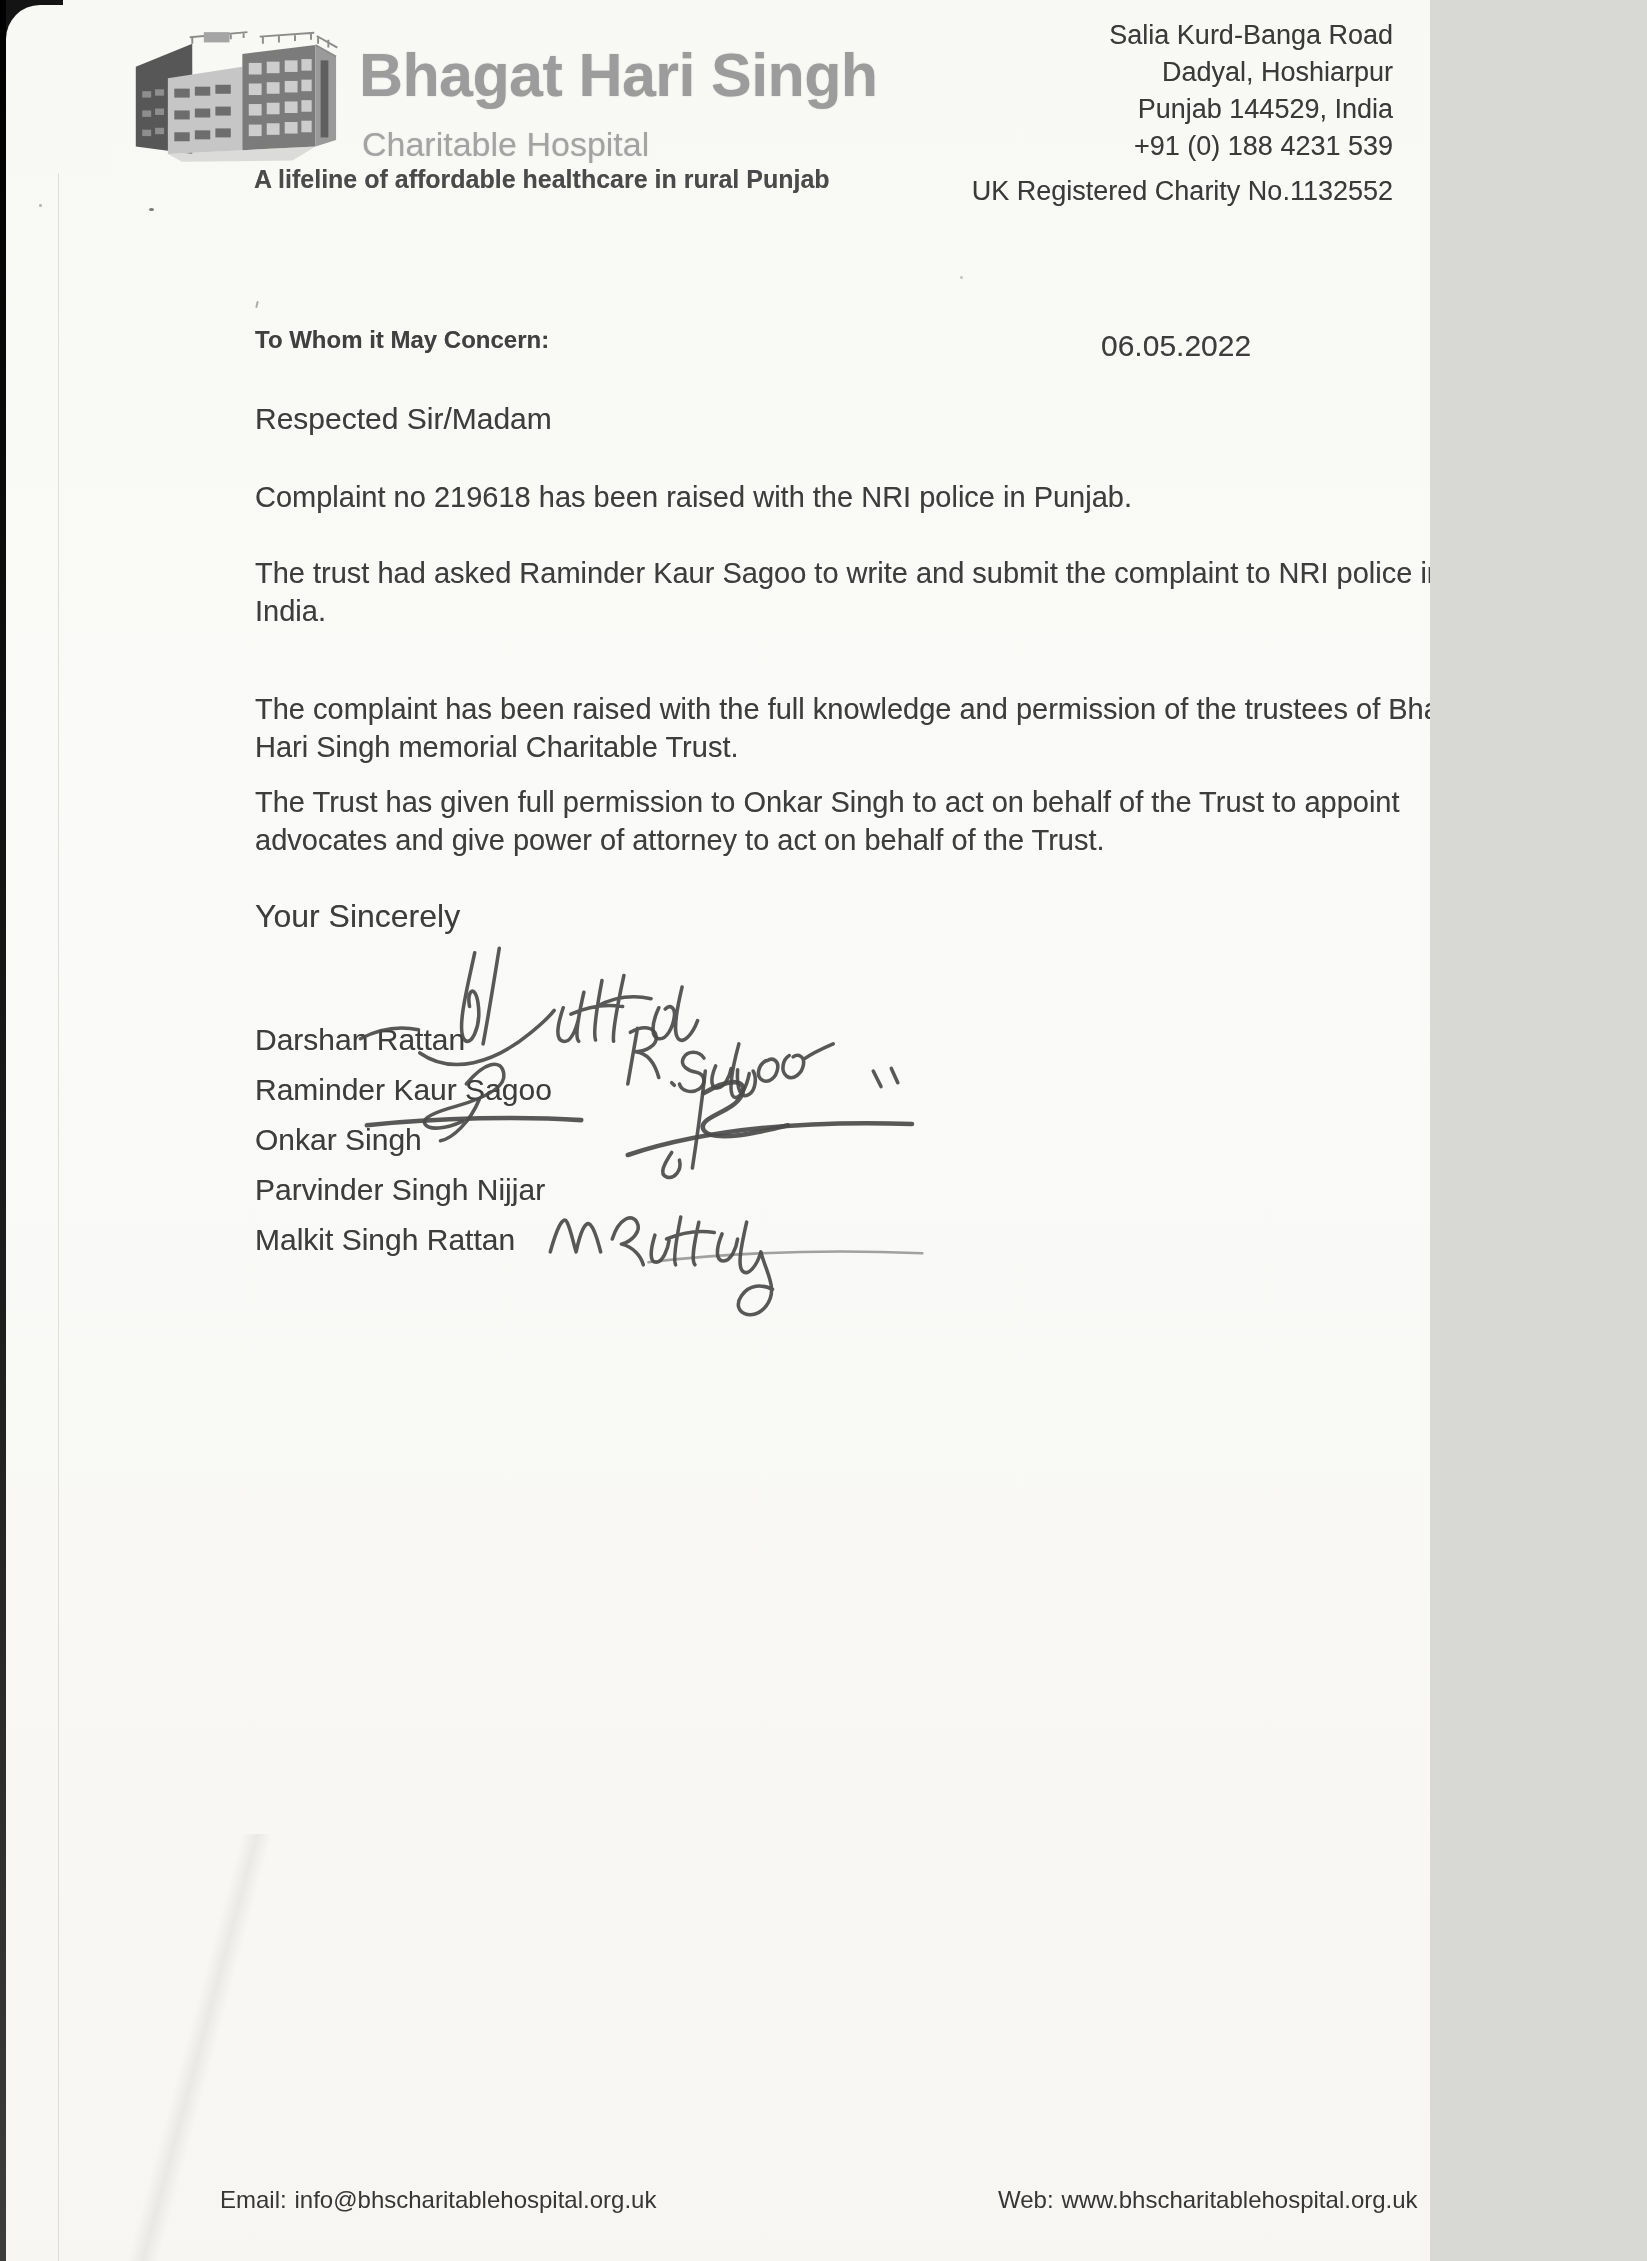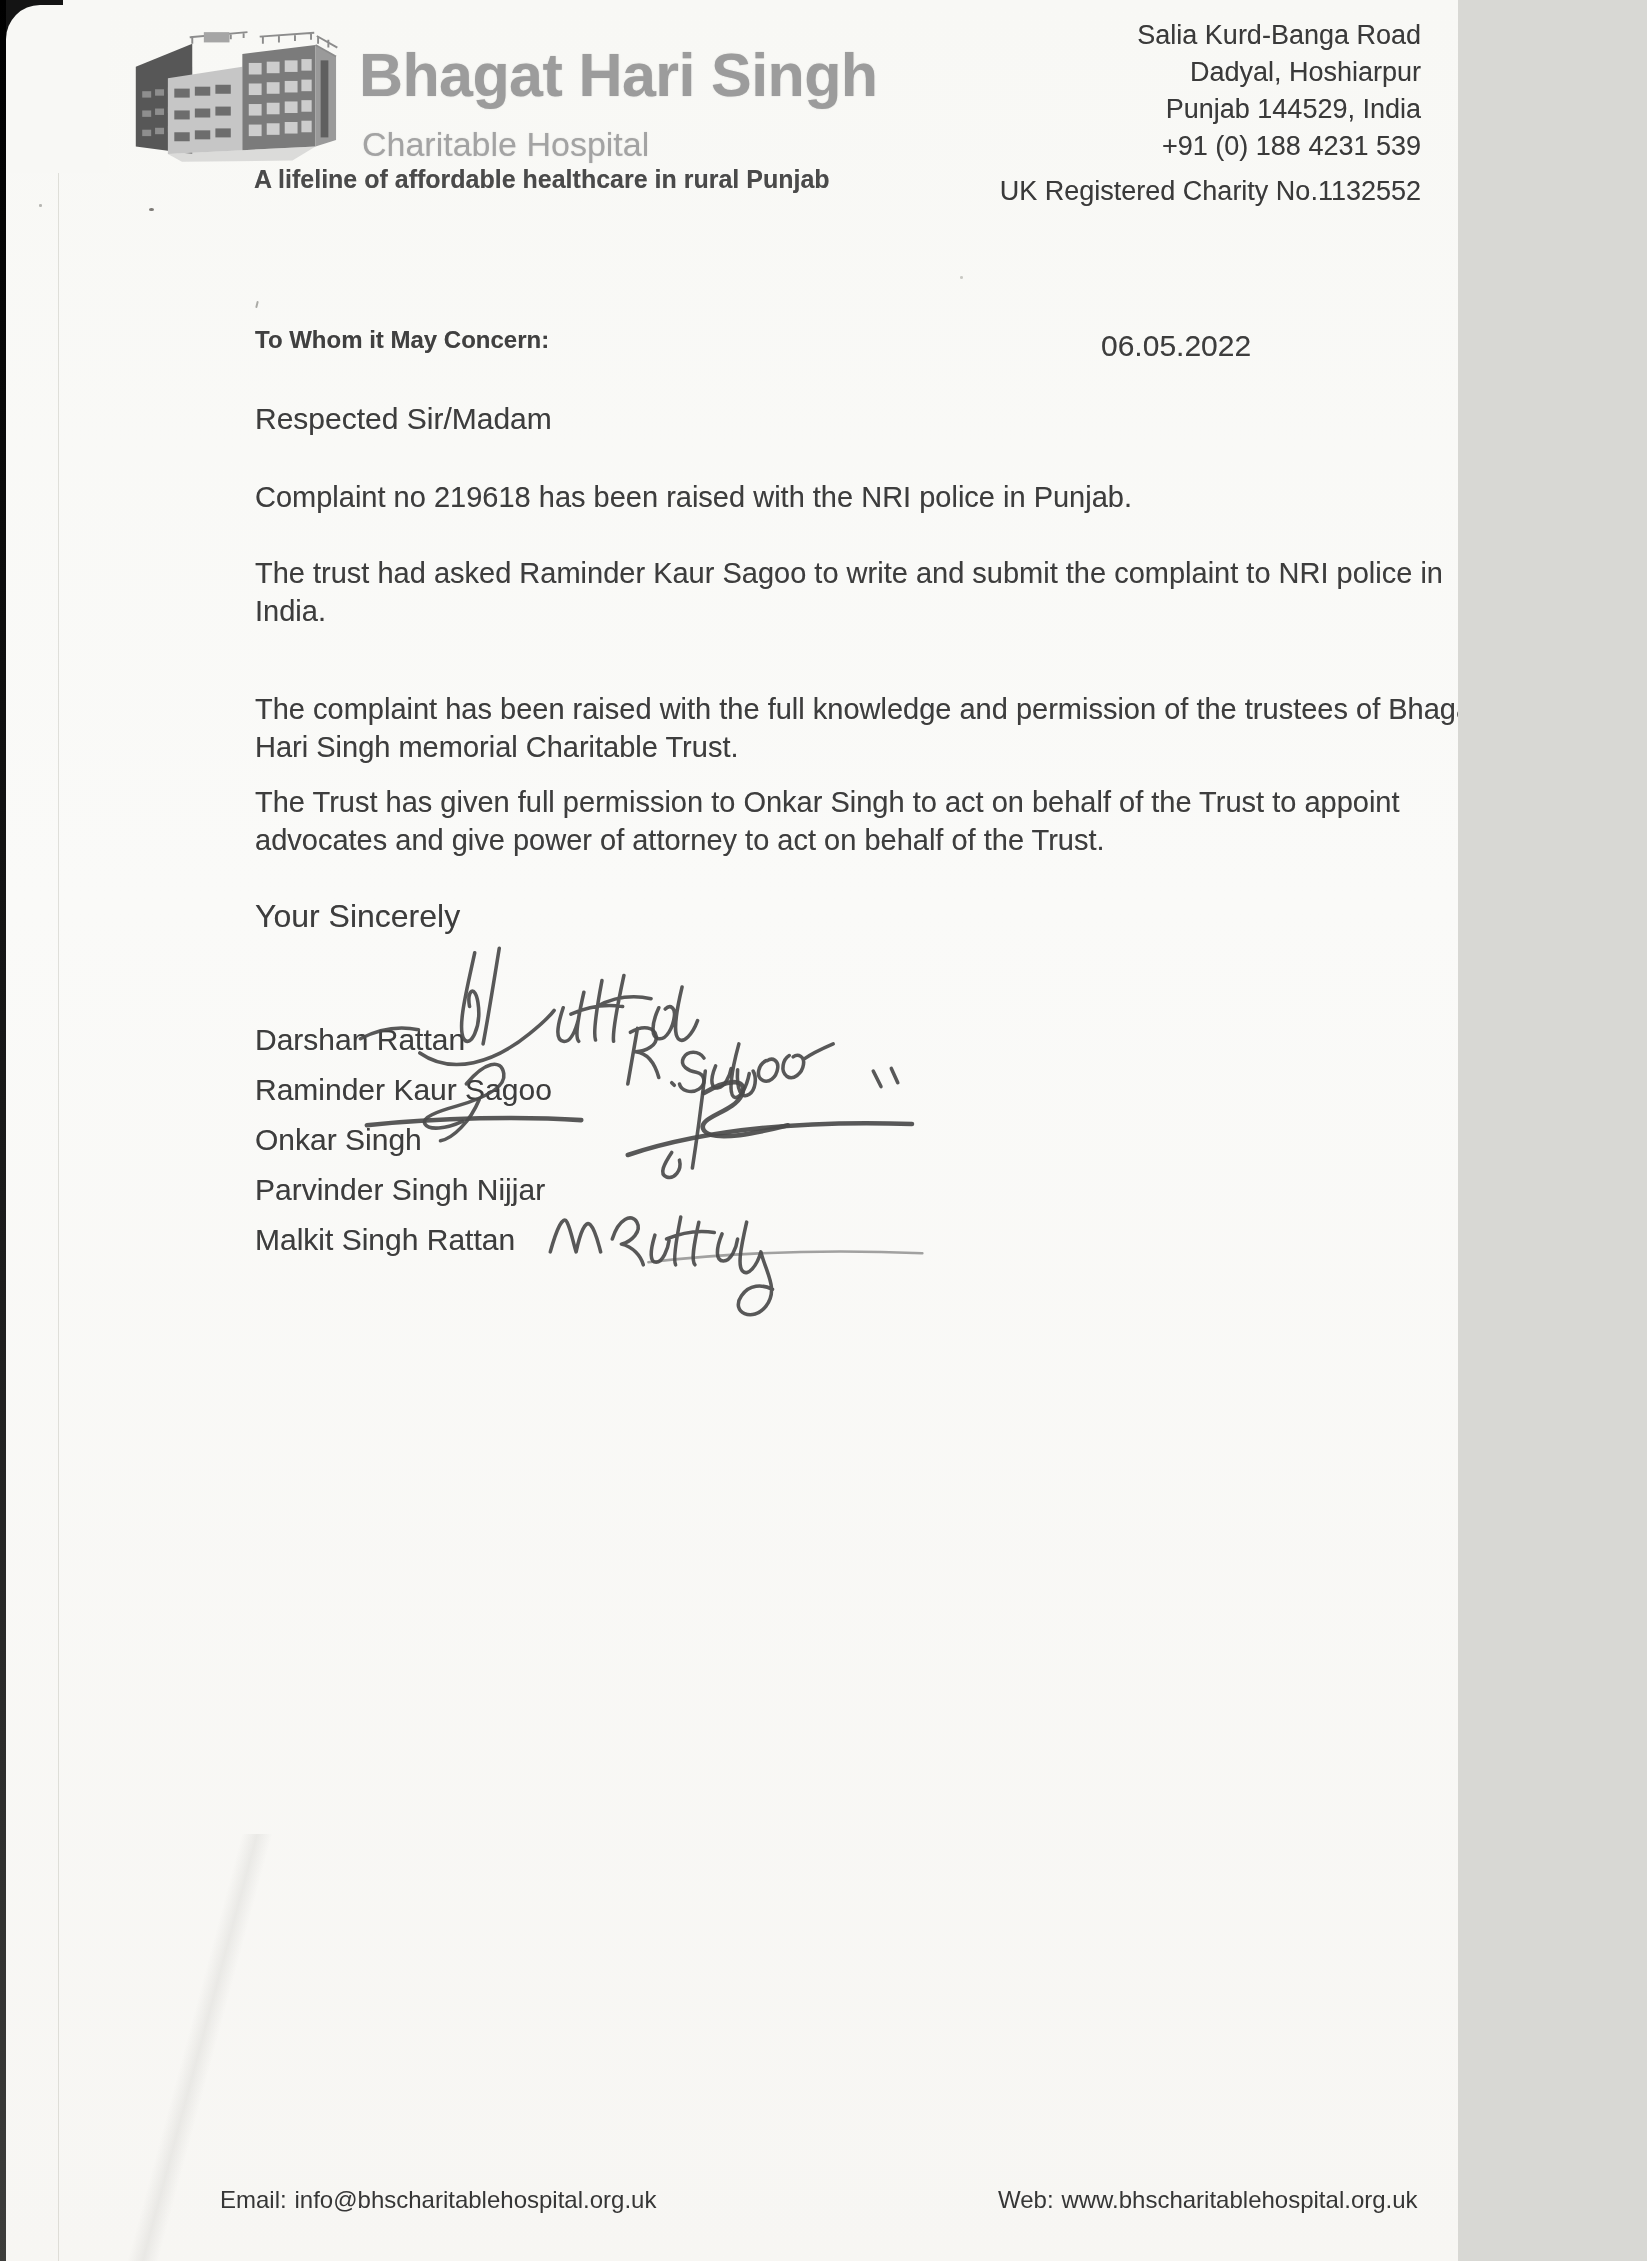--- a/index.html
+++ b/index.html
@@ -3,21 +3,20 @@
 <meta charset="utf-8">
 <style>
   html,body{margin:0;padding:0;background:#d8d8d4;}
   .page{
     position:relative;
     width:1430px;height:2261px;
     background:linear-gradient(180deg,#f8f8f5 0%,#fafaf8 40%,#f7f6f3 100%);
     font-family:"Liberation Sans", sans-serif;
     color:#3d3d3d;
     overflow:hidden;
-    padding-left:28px;
   }
   
   .scan-strip-left{position:absolute;left:0;top:0;width:5.8px;height:2261px;
     background:linear-gradient(180deg,#000 0%,#1c1c1c 55%,#3d3d3b 100%);}
   .scan-corner-black{position:absolute;left:0;top:0;width:63px;height:149px;background:#141414;}
   .scan-corner-white{position:absolute;left:5.8px;top:4.5px;width:103px;height:168px;
     background:#f8f8f5;border-top-left-radius:34px;}
   .scan-seam{position:absolute;left:58px;top:0;width:1.3px;height:2261px;background:rgba(190,190,182,.45);}
   .speck{position:absolute;border-radius:50%;}
   .speck-a{left:149px;top:208px;width:4.5px;height:3.2px;background:#55524e;opacity:.75;}

